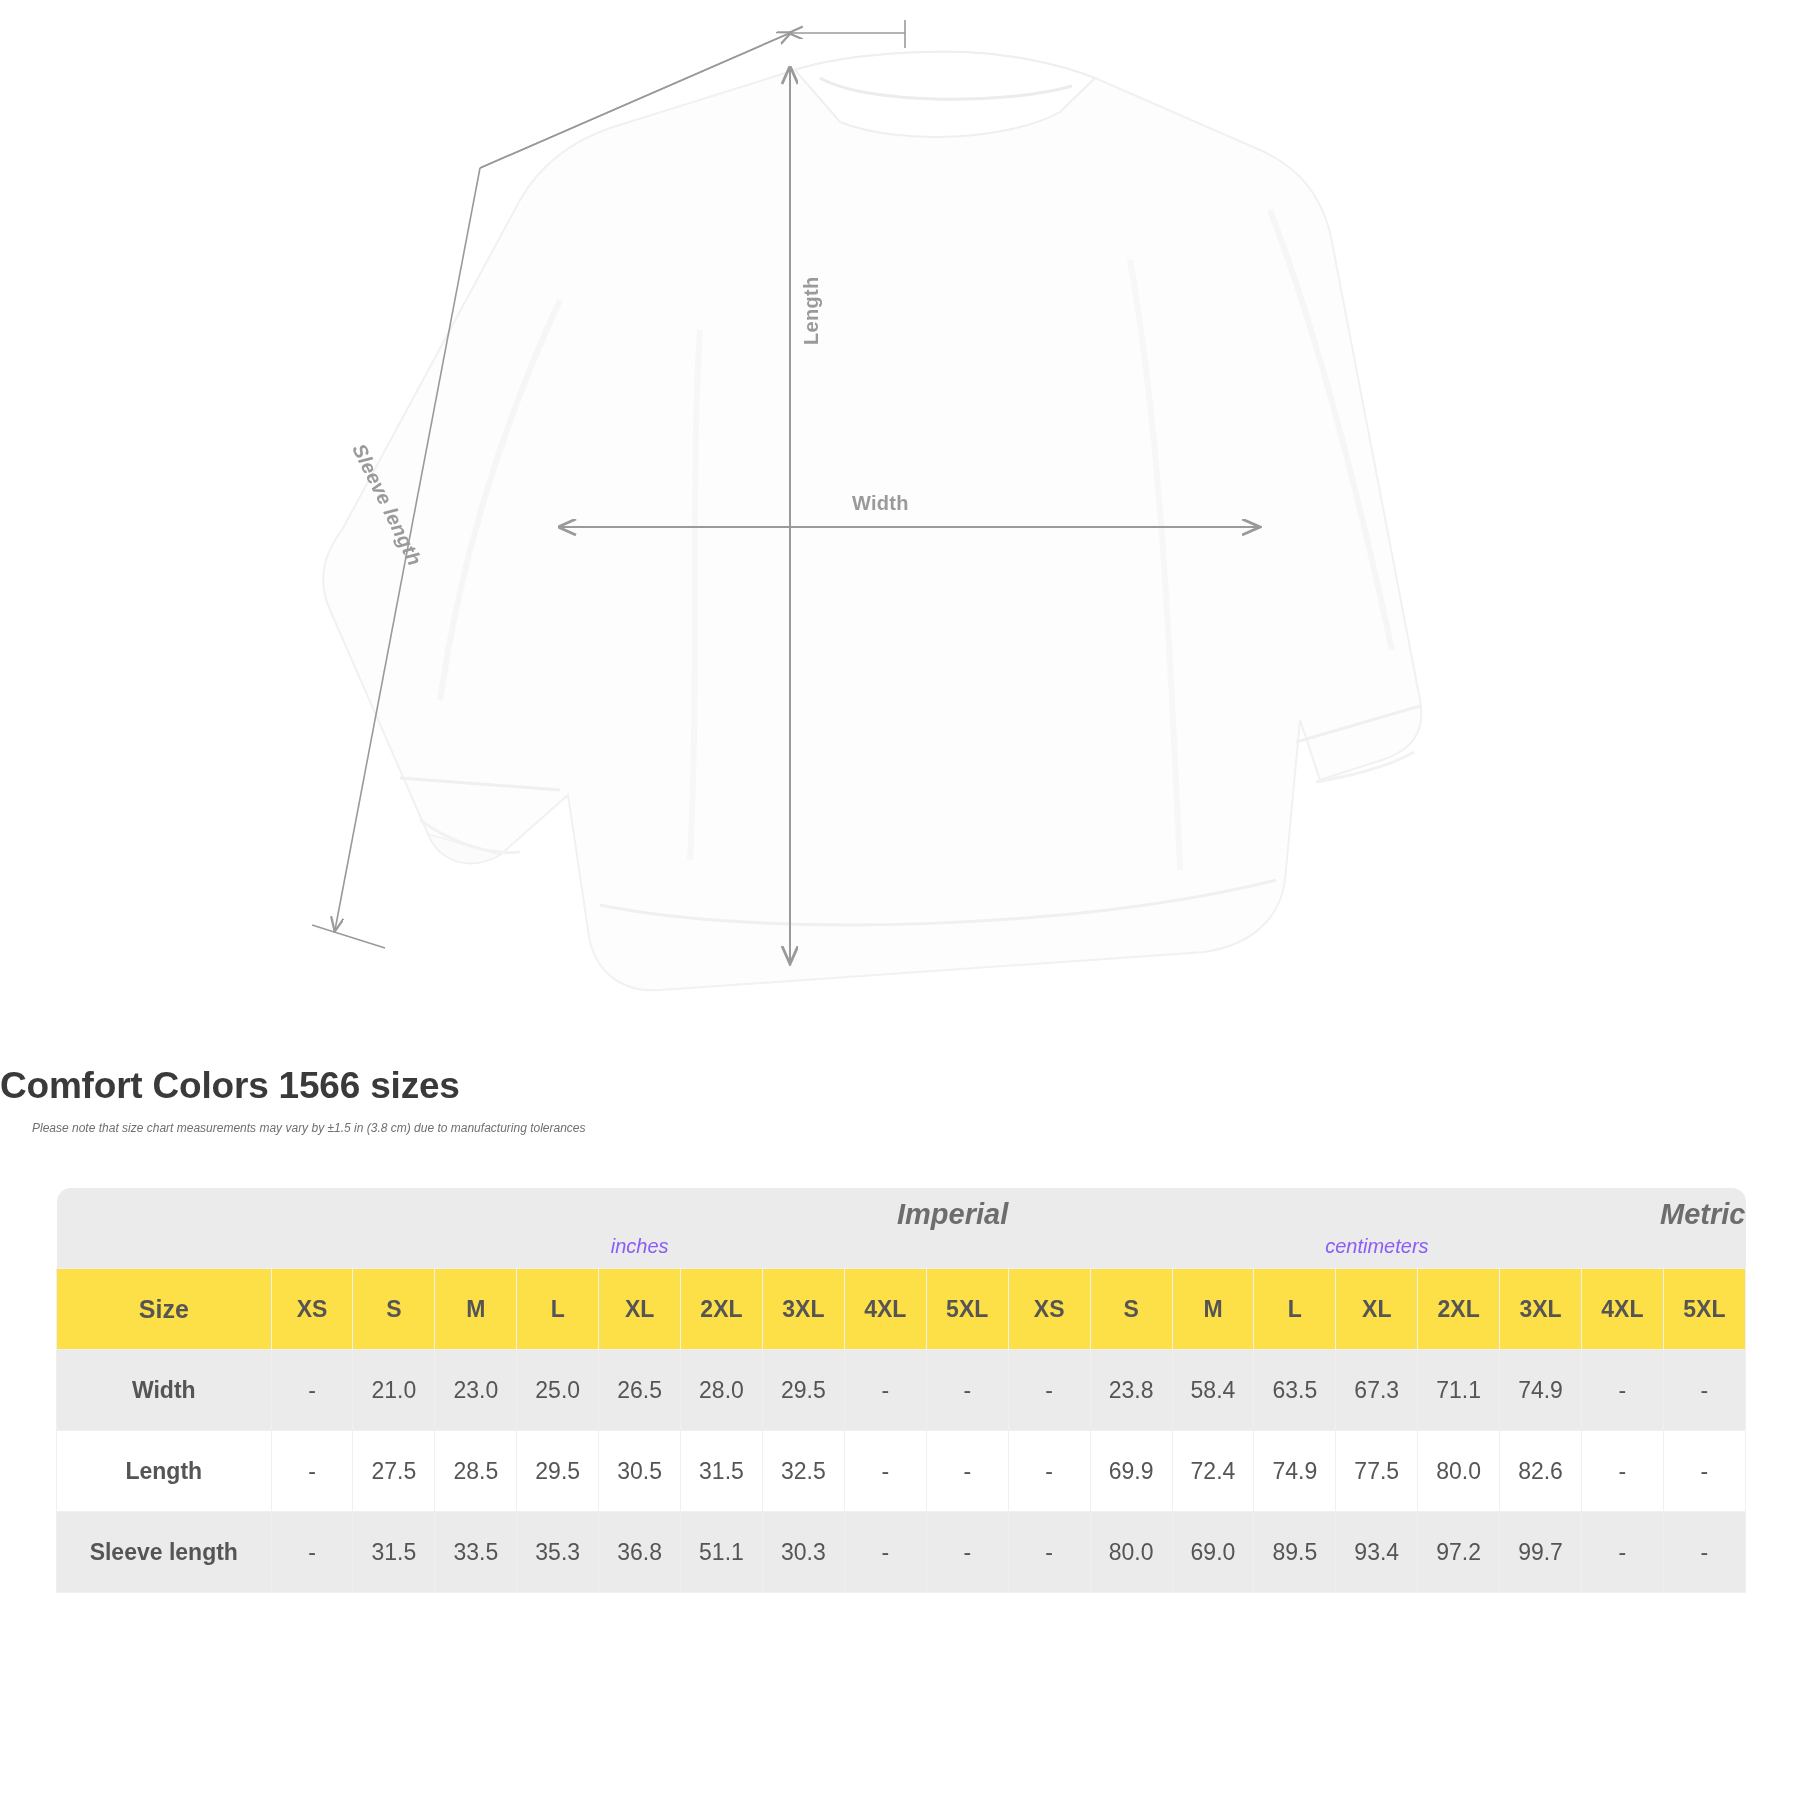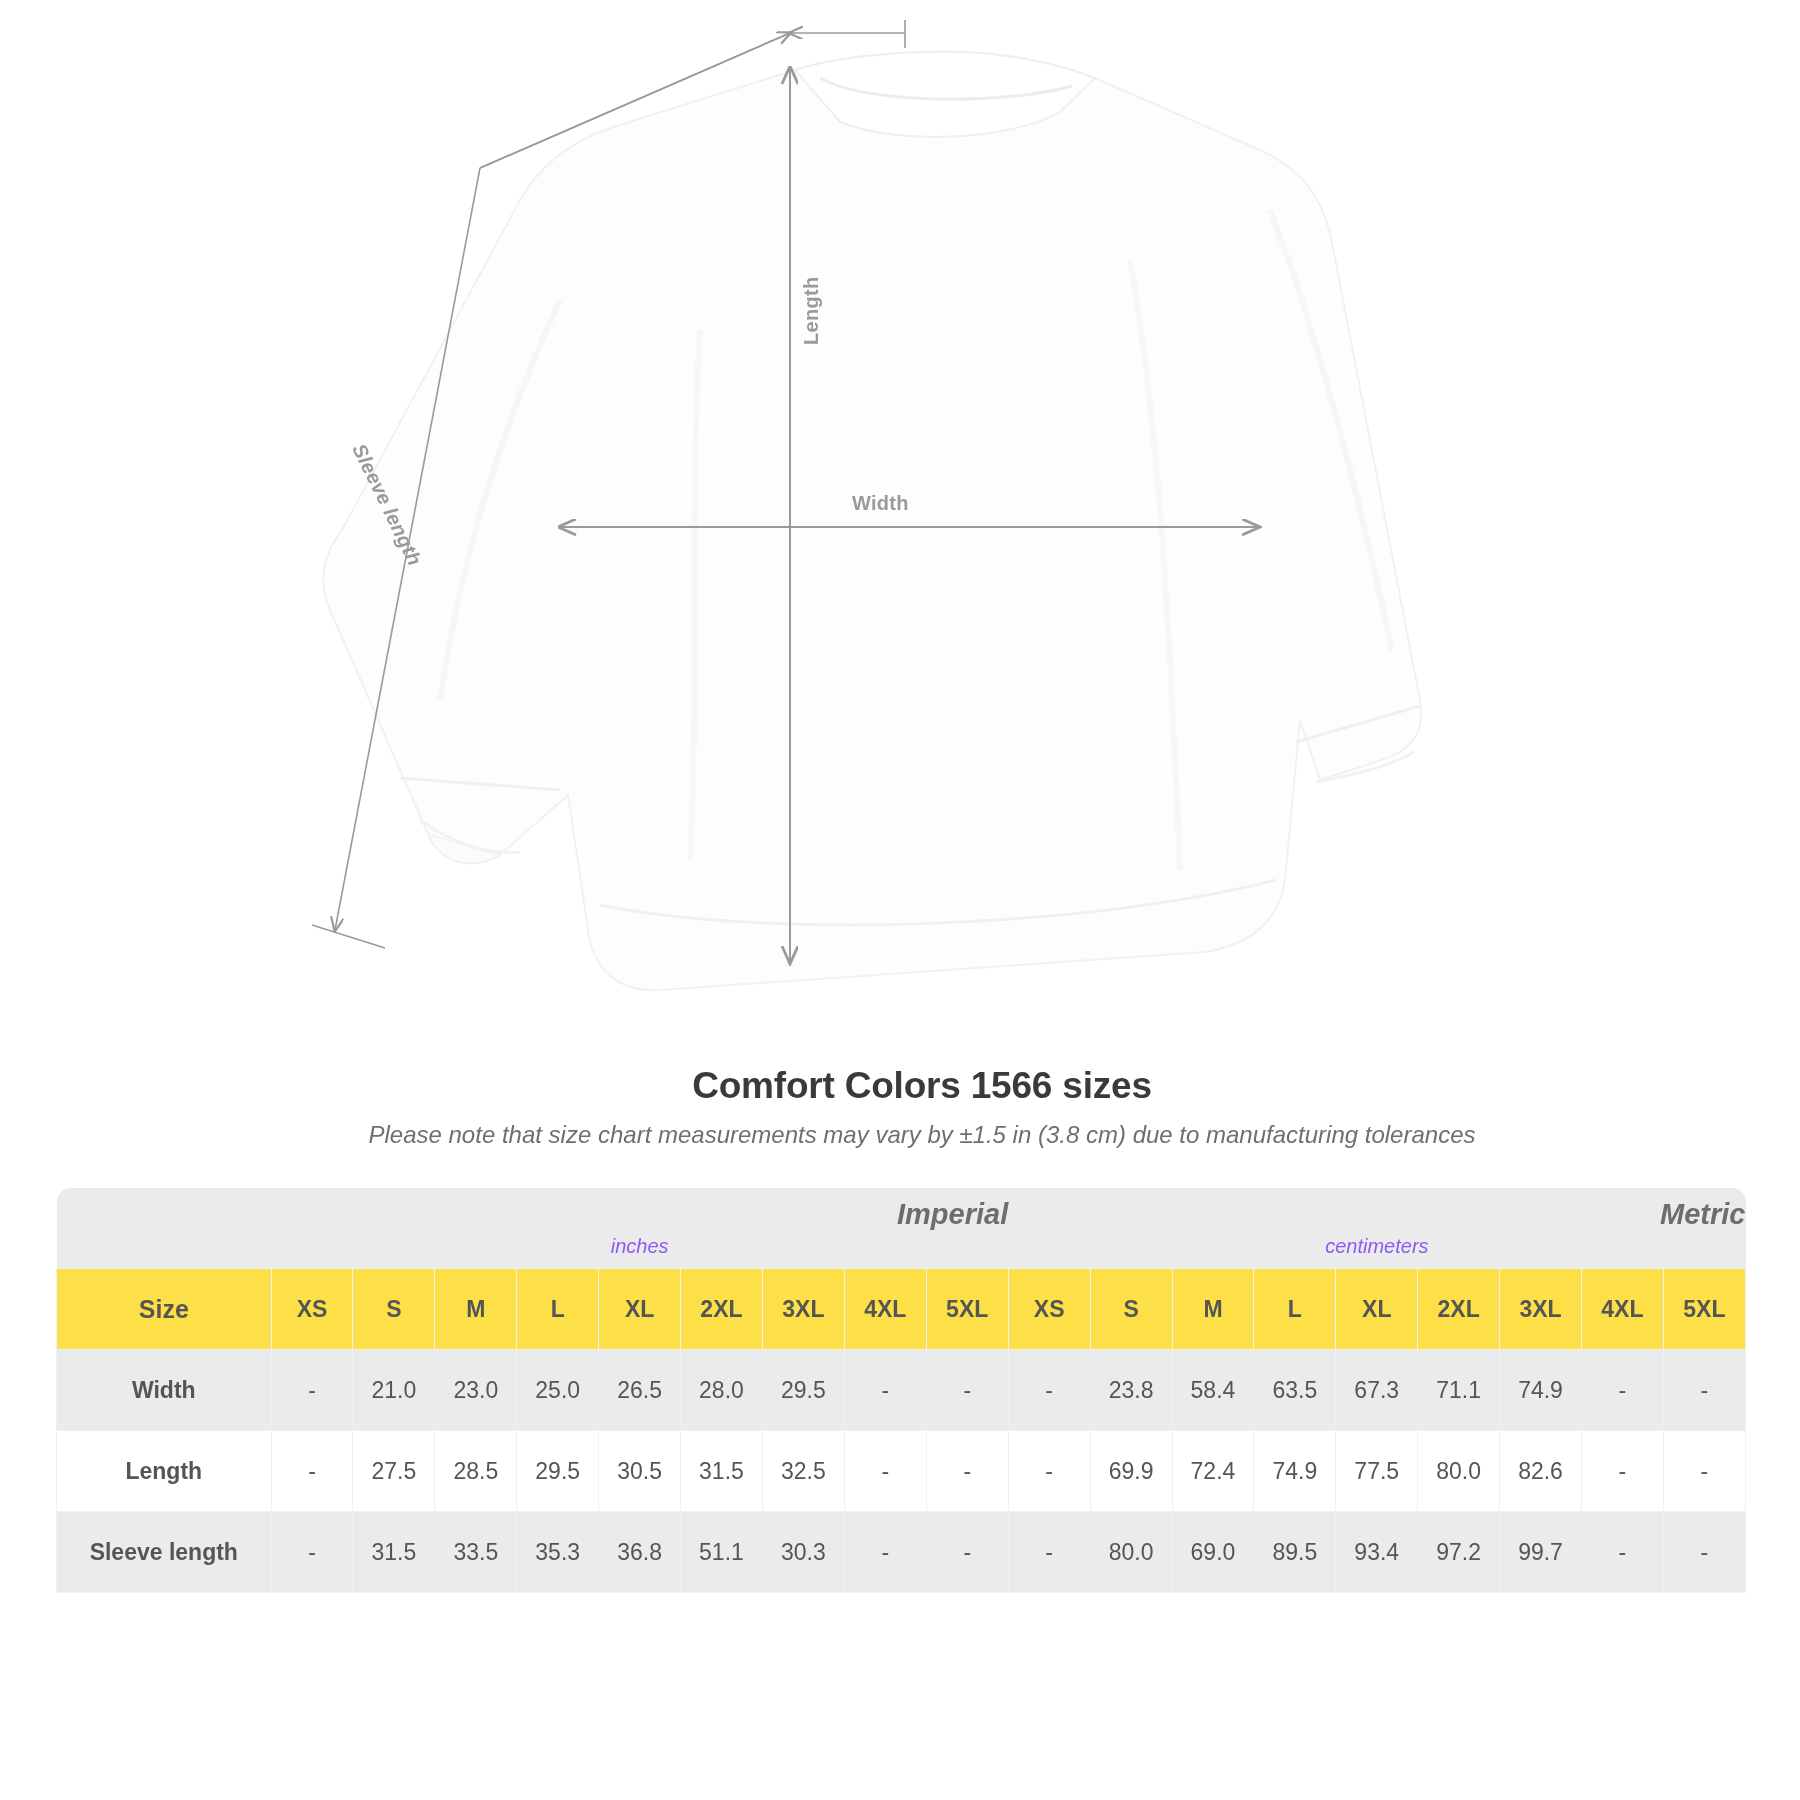--- a/index.html
+++ b/index.html
@@ -55,35 +55,34 @@
   .dim-label.sleeve-label {
     left: 368px;
     top: 440px;
     transform: rotate(64deg);
     transform-origin: left top;
     font-style: italic;
   }
 
   
   .title-block {
-    text-align: center;
     margin-top: 10px;
-    padding-left: 44px;
   }
   .chart-title {
     font-size: 37px;
     font-weight: bold;
     color: #3a3a3a;
     letter-spacing: -0.2px;
   }
   .chart-subtitle {
-    font-size: 24px;
+    font-size: 12px;
     font-style: italic;
     color: #6f6f6f;
     margin-top: 14px;
+    margin-left: 32px;
   }
 
   
   .table-wrap {
     position: absolute;
     left: 56px;
     top: 1188px;
     width: 1690px;
   }
 

